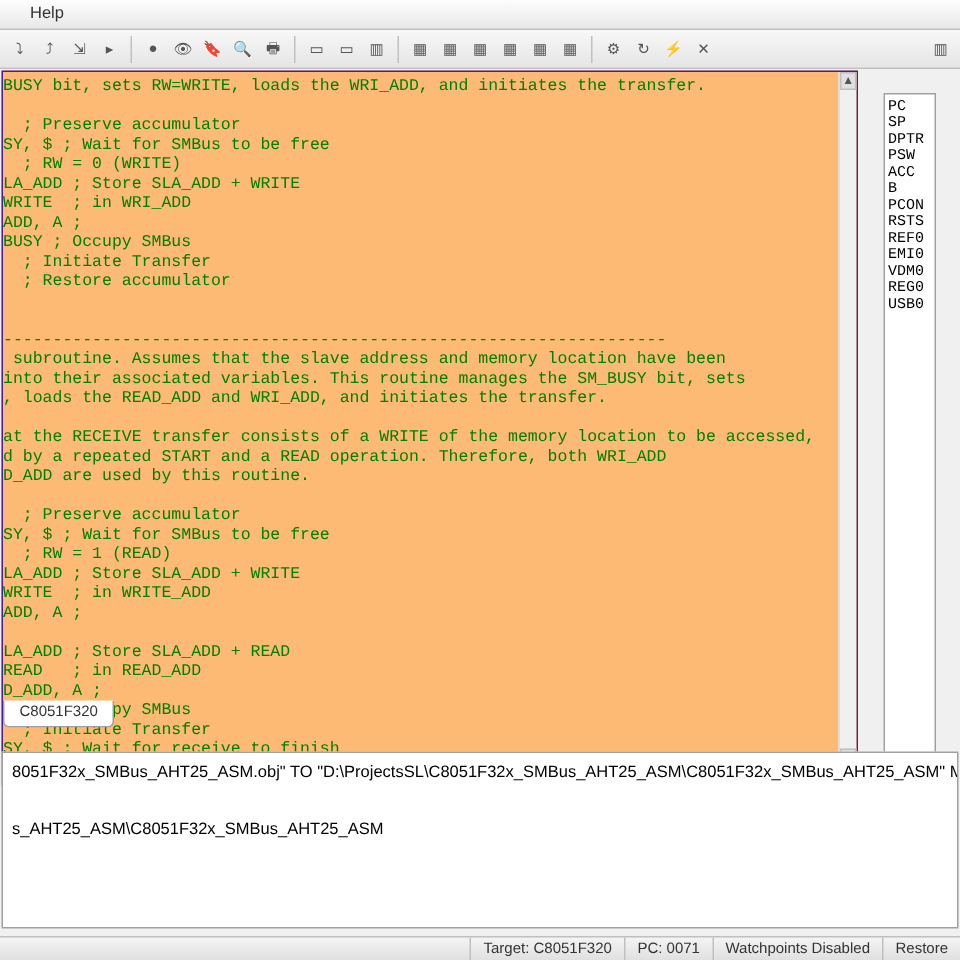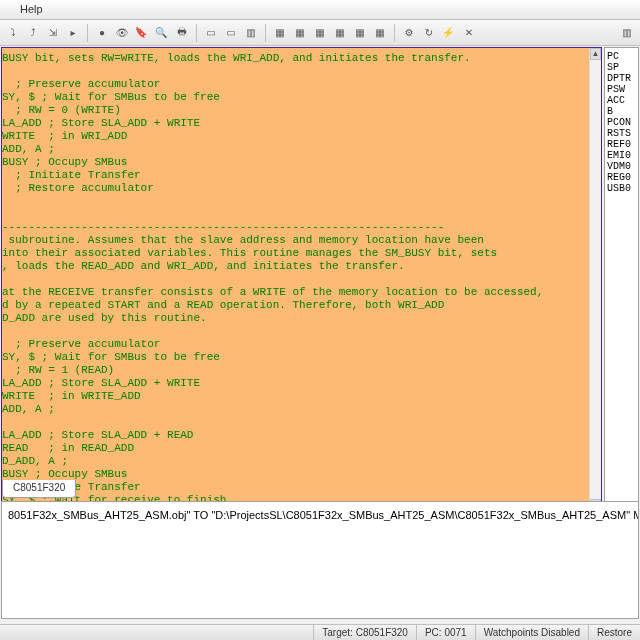--- a/index.html
+++ b/index.html
@@ -10,21 +10,21 @@
 .toolbar .btn { width: 18px; height: 18px; border: 1px solid transparent; display: flex; align-items: center; justify-content: center; font-size: 10px; color: #555; cursor: pointer; }
 .workspace { position: absolute; top: 46px; left: 0; right: 0; bottom: 115px; display: flex; }
 .editor-container { flex: 1; background: #fdba74; border: 1px solid #4c1d95; margin: 1px; position: relative; overflow: hidden; }
 .editor { position: absolute; inset: 0; right: 12px; overflow: hidden; font-family: "Courier New", monospace; font-size: 11px; line-height: 13px; white-space: pre; padding: 4px 0 4px 0; }
 .editor .line { color: #008000; }
 .editor .line.blank { height: 13px; }
 .vscroll { position: absolute; right: 0; top: 0; bottom: 12px; width: 12px; background: #f0f0f0; border-left: 1px solid #ddd; }
 .vscroll .arr { height: 12px; background: #e0e0e0; border: 1px solid #c0c0c0; font-size: 8px; text-align: center; line-height: 10px; color: #555; }
 .hscroll { position: absolute; left: 0; right: 12px; bottom: 0; height: 12px; background: #f0f0f0; border-top: 1px solid #ddd; }
 .hscroll .arr-r { position: absolute; right: 0; width: 12px; height: 12px; background: #e0e0e0; border: 1px solid #c0c0c0; font-size: 8px; text-align: center; line-height: 10px; color: #555; }
-.right-panel { width: 35px; background: #fff; border: 1px solid #a0a0a0; margin: 1px; padding: 3px 2px; font-family: "Courier New", monospace; font-size: 10px; line-height: 11px; overflow: hidden; }
+.right-panel { width: 35px; background: #fff; border: 1px solid #a0a0a0; margin: 16px; padding: 3px 2px; font-family: "Courier New", monospace; font-size: 10px; line-height: 11px; overflow: hidden; }
 .right-panel div { white-space: nowrap; }
 .tabbar { position: absolute; top: 458px; left: 2px; height: 18px; display: flex; }
 .tab { background: #fff; border: 1px solid #a0a0a0; border-top: none; border-radius: 0 0 4px 4px; padding: 2px 10px; font-size: 10px; color: #333; }
 .output-panel { position: absolute; left: 0; right: 0; bottom: 20px; top: 500px; background: #fff; border: 1px solid #a0a0a0; margin: 1px; padding: 4px 6px; font-family: Tahoma, sans-serif; font-size: 11px; line-height: 18px; overflow: hidden; }
 .output-panel div { white-space: nowrap; }
 .statusbar { position: absolute; bottom: 0; left: 0; right: 0; height: 16px; background: linear-gradient(#f4f4f4, #e0e0e0); border-top: 1px solid #c0c0c0; display: flex; align-items: center; font-size: 10px; color: #333; }
 .statusbar .cell { border-left: 1px solid #c0c0c0; padding: 0 8px; height: 100%; display: flex; align-items: center; }
 .statusbar .spacer { flex: 1; }
 </style>
 </head>
@@ -86,28 +86,29 @@
       <div>PCON</div>
       <div>RSTS</div>
       <div>REF0</div>
       <div>EMI0</div>
       <div>VDM0</div>
       <div>REG0</div>
       <div>USB0</div>
     </div>
 </div>
 
-<div class="tabbar" style="top:480px;">
+<div class="tabbar" style="top:467px;">
   <div class="tab">C8051F320</div>
 </div>
 
 <div class="output-panel">
   <div>8051F32x_SMBus_AHT25_ASM.obj"  TO "D:\ProjectsSL\C8051F32x_SMBus_AHT25_ASM\C8051F32x_SMBus_AHT25_ASM" M</div>
   <div style="height:12px"></div>
   <div style="height:8px"></div>
+  <div>s_AHT25_ASM\C8051F32x_SMBus_AHT25_ASM</div>
 </div>
 
 <div class="statusbar">
   <div class="spacer"></div>
   <div class="cell">Target: C8051F320</div>
   <div class="cell">PC: 0071</div>
   <div class="cell">Watchpoints Disabled</div>
   <div class="cell">Restore</div>
 </div>
 

